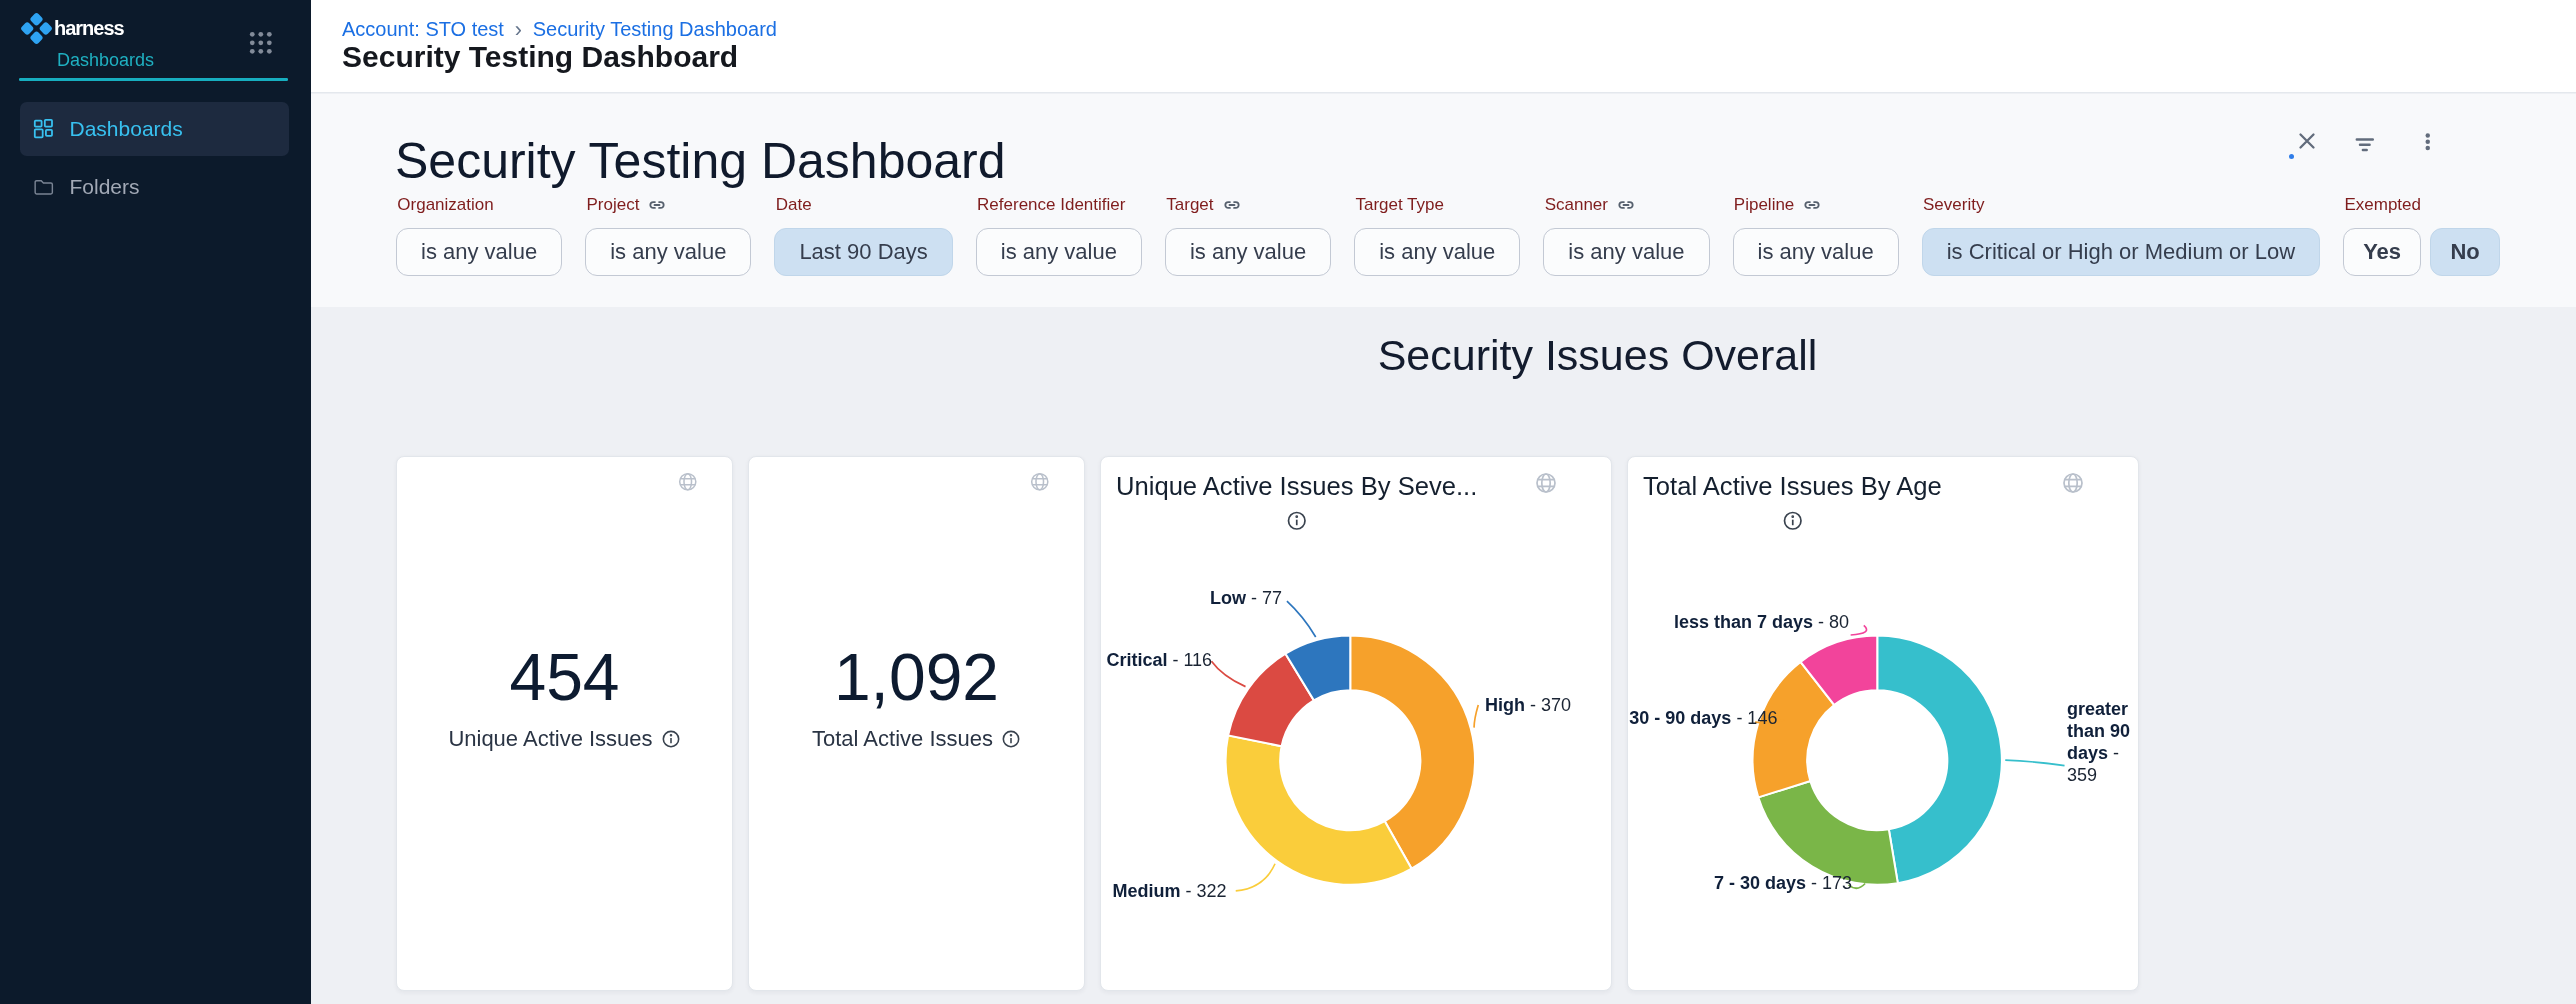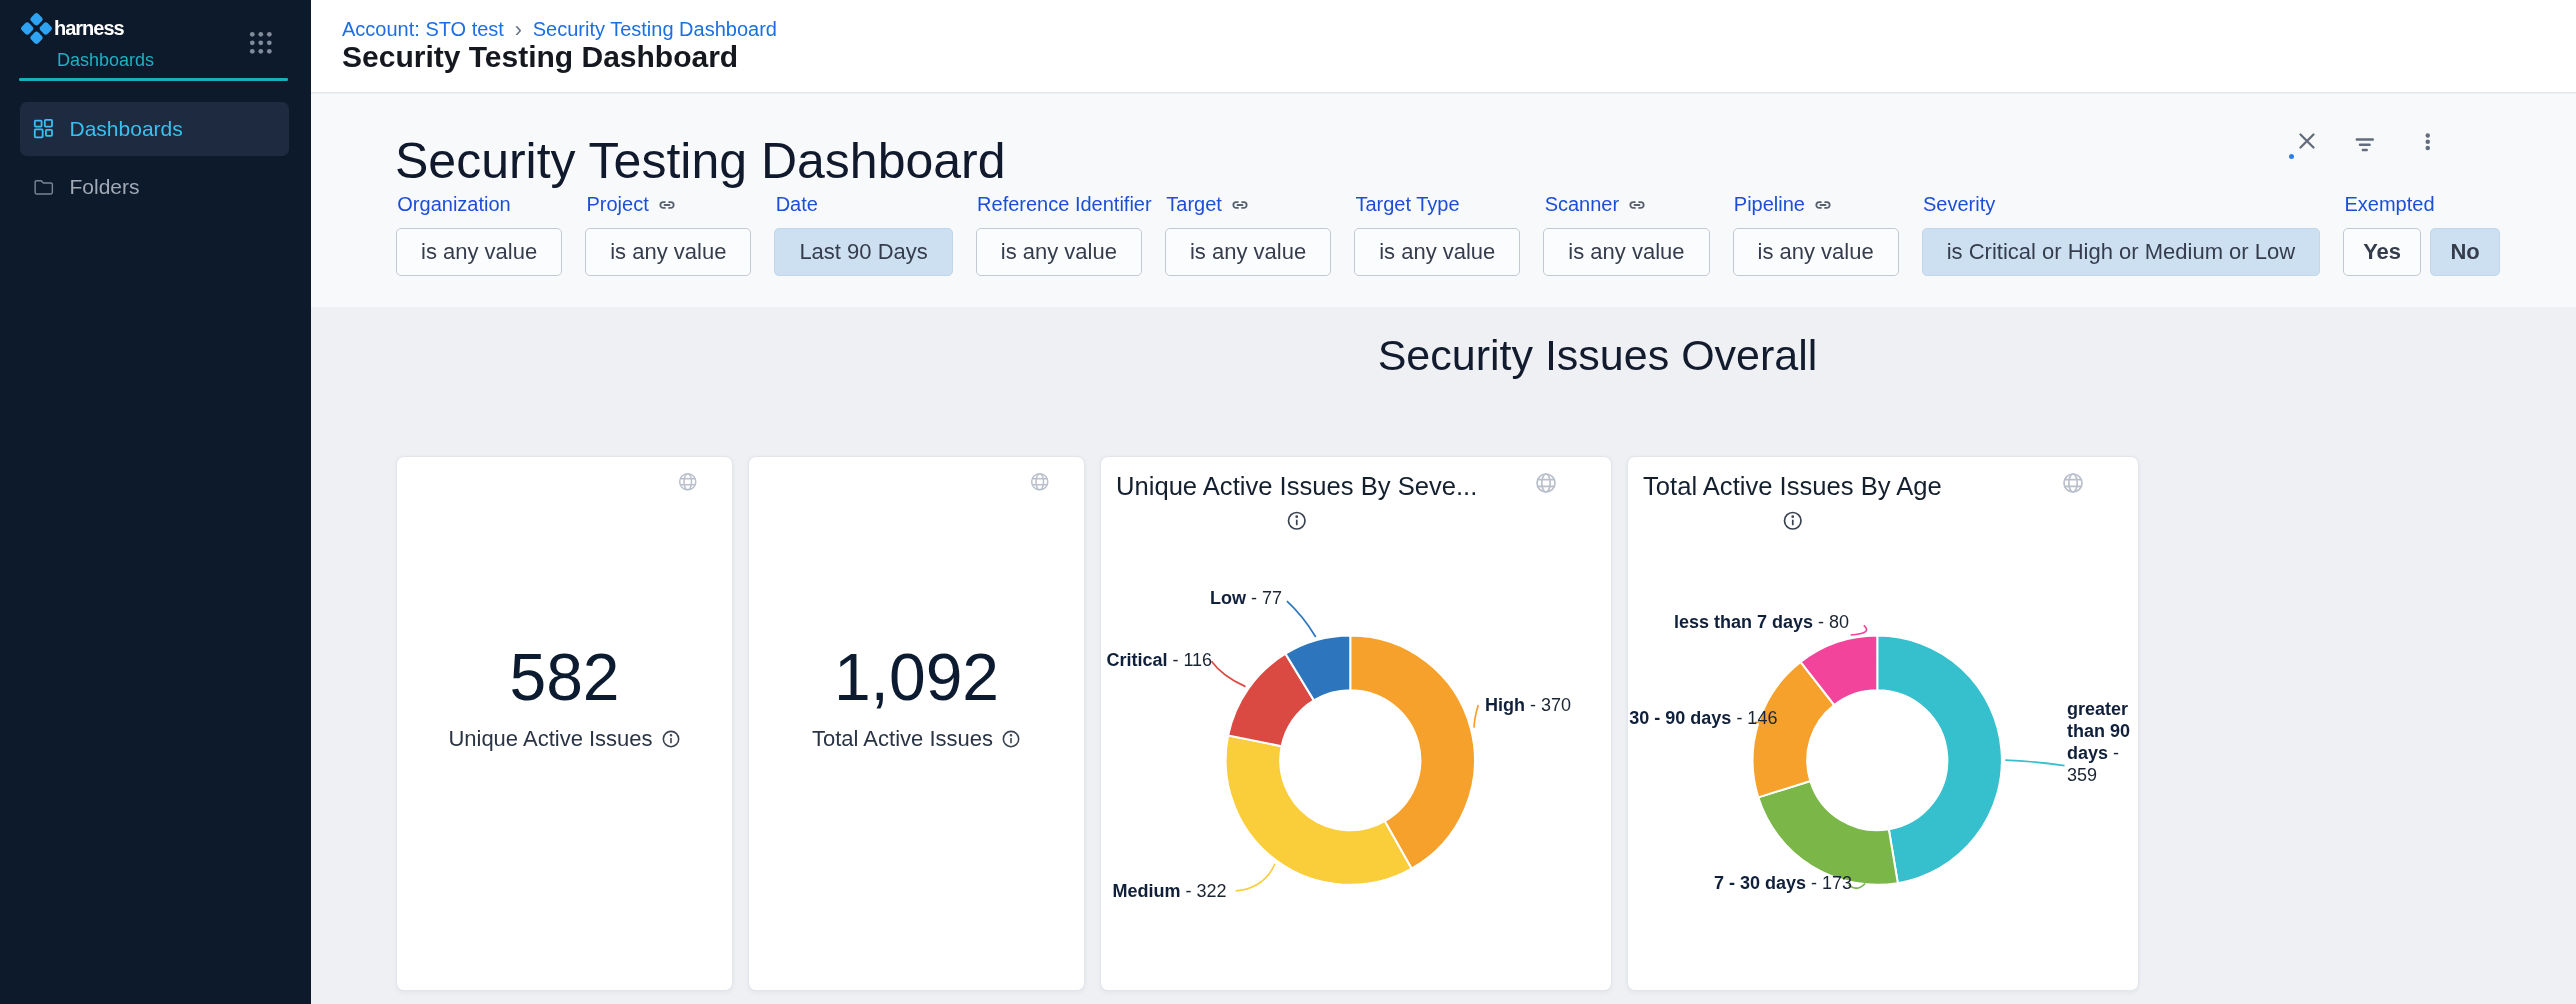--- a/index.html
+++ b/index.html
@@ -39,23 +39,23 @@
   .dash-heading { position:absolute; left:395px; top:132px; font-size:50px; font-weight:400; color:#101A2C; }
   .hdr-action { position:absolute; color:#626C7C; }
   .hdr-close  { left:2295px; top:129px; width:24px; height:24px; }
   .hdr-filter { left:2352px; top:132px; width:25.6px; height:25.6px; }
   .hdr-kebab  { left:2417px; top:131px; width:21.5px; height:21.5px; }
   .cursor-dot { position:absolute; left:2289px; top:154px; width:5.4px; height:5.4px; border-radius:50%; background:#2F7DE9; }
 
   .filter-bar { position:absolute; left:396px; top:194px; display:flex; gap:23px; align-items:flex-start; }
   .fcol { position:relative; padding-top:34px; }
   .flabel { position:absolute; top:0; left:1.3px; height:21.5px; display:flex; align-items:center; gap:8px;
-            white-space:nowrap; font-size:20px; color:#1d4ed8; }
+            white-space:nowrap; font-size:17px; color:#7f1d1d; }
   .flabel .licon { width:20px; height:20px; color:#57616E; }
-  .fchip { height:48px; border-radius:5px; border:1.3px solid #C3C9D4; background:#FBFCFD; color:#353D4D;
+  .fchip { height:48px; border-radius:12px; border:1.3px solid #C3C9D4; background:#FBFCFD; color:#353D4D;
            font-size:22px; display:flex; align-items:center; padding:0 24px; white-space:nowrap; cursor:pointer; }
   .fchip.hl { background:#CDE0F2; border-color:#C0D6EA; }
   .chip-row { display:flex; gap:9.4px;font-weight:bold; }
   .chip-row .fchip { padding:0 19px; }
 
   
   .section-title { position:absolute; left:311px; top:331px; width:2573px; text-align:center;
                    font-size:43px; font-weight:400; color:#131C2E; }
   .cards { position:absolute; left:396px; top:456px; display:flex; gap:15px; }
   .card { background:#FFFFFF; border:0.7px solid #E2E6EB; border-radius:8px; height:535px; position:relative;
@@ -261,21 +261,21 @@
 
 <div class="cards">
   <div class="card stat">
     <span class="globe">
         <svg viewBox="0 0 24 24" fill="none" stroke="currentColor" stroke-width="1.7">
           <circle cx="12" cy="12" r="9"></circle>
           <ellipse cx="12" cy="12" rx="4.2" ry="9"></ellipse>
           <path d="M3.6 8.6h16.8M3.6 15.4h16.8"></path>
         </svg>
       </span>
-    <div class="stat-value">582</div>
+    <div class="stat-value">454</div>
     <div class="stat-label">
       <span>Unique Active Issues</span>
       <span class="info-icon">
           <svg viewBox="0 0 24 24" fill="none" stroke="currentColor" stroke-width="1.9">
             <circle cx="12" cy="12" r="9.2"></circle>
             <line x1="12" y1="10.8" x2="12" y2="17"></line>
             <circle cx="12" cy="7.4" r="0.6" fill="currentColor"></circle>
           </svg>
         </span>
     </div>

